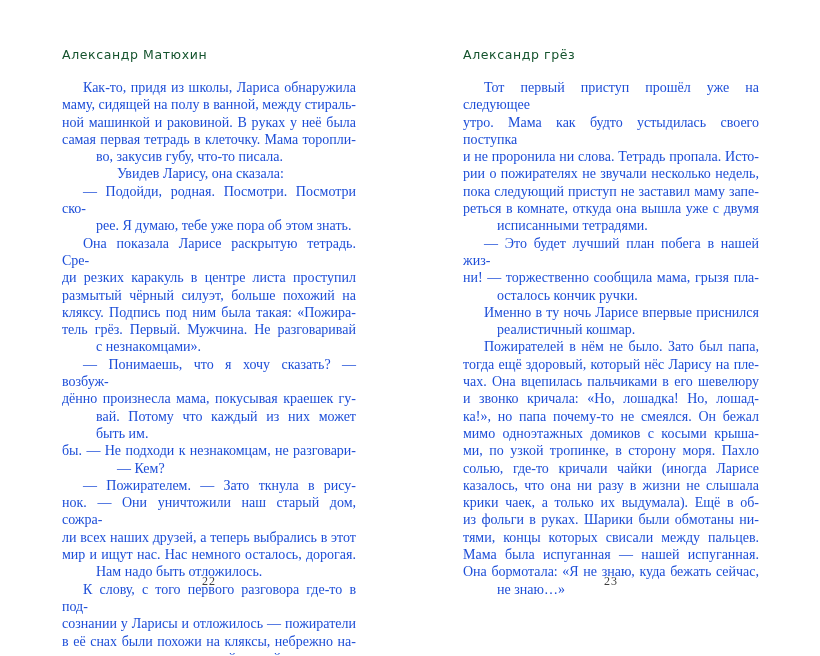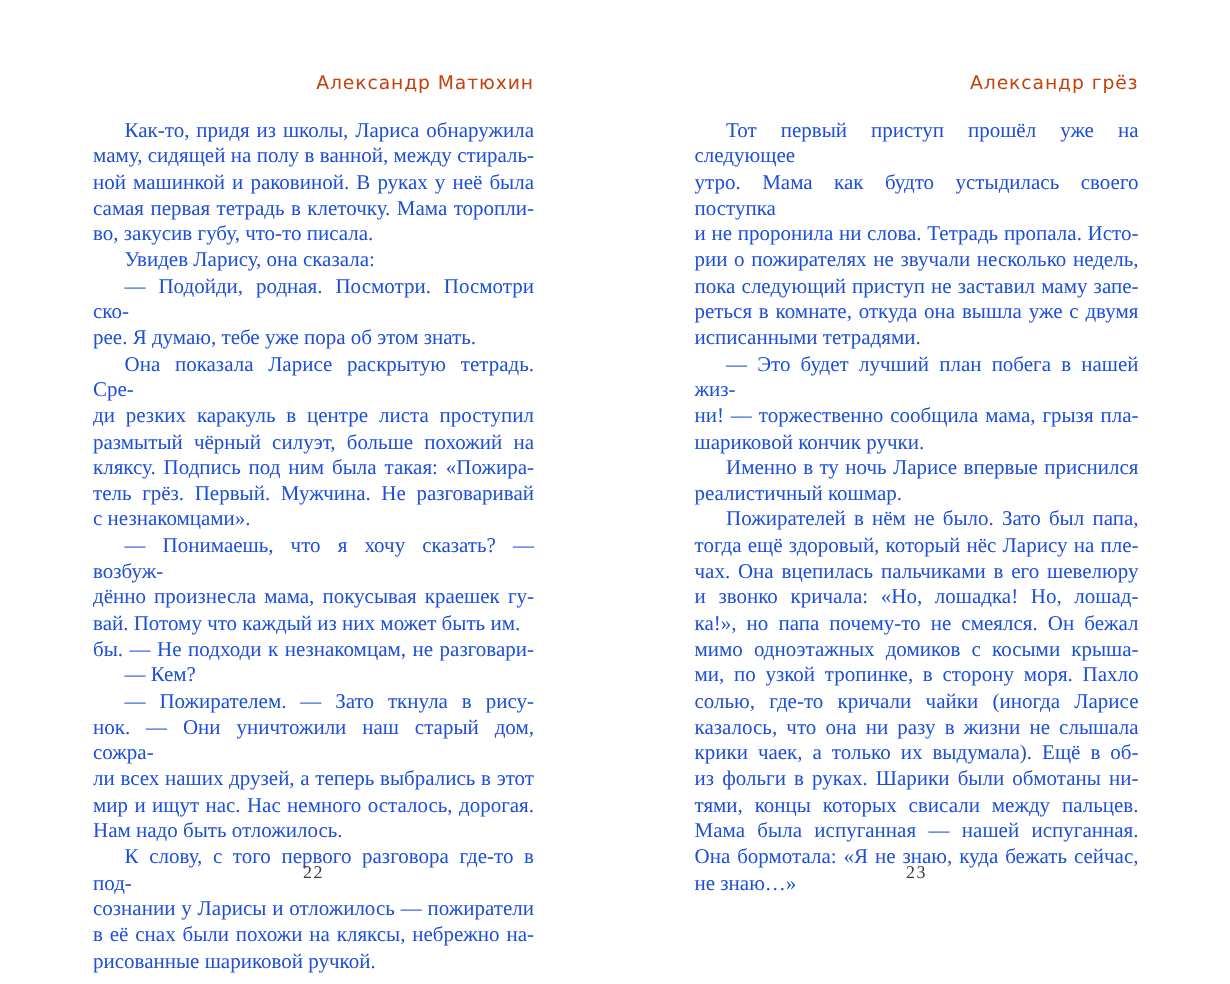--- a/index.html
+++ b/index.html
@@ -21,42 +21,42 @@
     height: 656px;
   }
   #page-left  { left: 62px;  width: 294px; }
   #page-right { left: 463px; width: 296px; }
 
   .running-header {
     position: absolute;
     top: 47px;
     left: 0;
     right: 0;
-    text-align: right;
+    text-align: left;
     font-family: "DejaVu Sans", sans-serif;
     font-size: 12.5px;
     letter-spacing: 0.6px;
-    color: #c2410c;
+    color: #14532d;
   }
 
   .body-text {
     position: absolute;
     top: 79px;
     left: 0;
     right: 0;
     color: #1d4ed8;
     font-size: 14px;
     line-height: 17.3px;
   }
   .line {
     text-align: justify;
     text-align-last: justify;
     white-space: normal;
   }
-  .line.end    { text-align-last: left; }
+  .line.end    { text-align-last: left; margin-left: 34px; }
   .line.indent { text-indent: 21px; }
 
   .page-number {
     position: absolute;
     top: 574px;
     left: 0;
     right: 0;
     text-align: center;
     font-size: 12px;
     letter-spacing: 1px;
@@ -108,21 +108,21 @@
     <div class="body-text">
         <div class="line indent">Тот первый приступ прошёл уже на следующее</div>
         <div class="line">утро. Мама как будто устыдилась своего поступка</div>
         <div class="line">и не проронила ни слова. Тетрадь пропала. Исто-</div>
         <div class="line">рии о пожирателях не звучали несколько недель,</div>
         <div class="line">пока следующий приступ не заставил маму запе-</div>
         <div class="line">реться в комнате, откуда она вышла уже с двумя</div>
         <div class="line end">исписанными тетрадями.</div>
         <div class="line indent">— Это будет лучший план побега в нашей жиз-</div>
         <div class="line">ни! — торжественно сообщила мама, грызя пла-</div>
-        <div class="line end">шариковой кончик ручки.</div>
+        <div class="line end">осталось кончик ручки.</div>
         <div class="line indent">Именно в ту ночь Ларисе впервые приснился</div>
         <div class="line end">реалистичный кошмар.</div>
         <div class="line indent">Пожирателей в нём не было. Зато был папа,</div>
         <div class="line">тогда ещё здоровый, который нёс Ларису на пле-</div>
         <div class="line">чах. Она вцепилась пальчиками в его шевелюру</div>
         <div class="line">и звонко кричала: «Но, лошадка! Но, лошад-</div>
         <div class="line">ка!», но папа почему-то не смеялся. Он бежал</div>
         <div class="line">мимо одноэтажных домиков с косыми крыша-</div>
         <div class="line">ми, по узкой тропинке, в сторону моря. Пахло</div>
         <div class="line">солью, где-то кричали чайки (иногда Ларисе</div>

